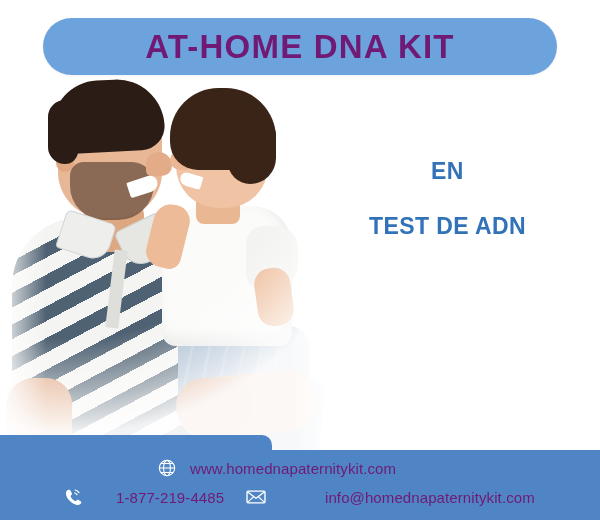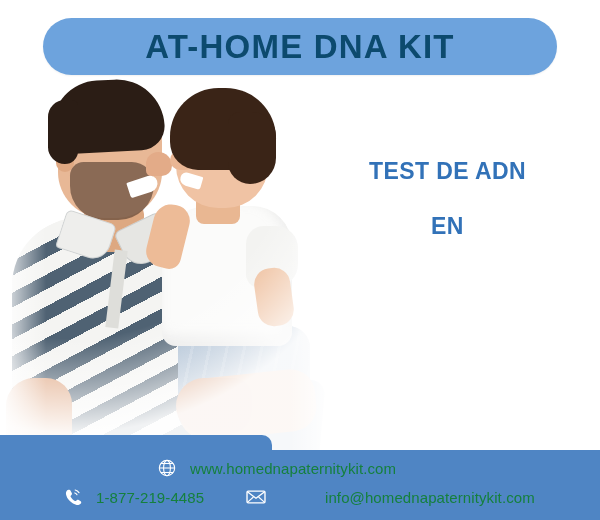--- a/index.html
+++ b/index.html
@@ -36,21 +36,21 @@
     width: 514px;
     height: 57px;
     background: #6da3dd;
     border-radius: 30px;
     display: flex;
     align-items: center;
     justify-content: center;
     box-shadow: 0 1px 2px rgba(0,0,0,0.06);
   }
   .title-pill-text {
-    color: #0c4a6e;
+    color: #701a75;
     font-size: 33px;
     font-weight: bold;
     letter-spacing: 1.2px;
     line-height: 1;
     white-space: nowrap;
     font-family: "Liberation Sans", sans-serif;
   }
 
   
   .headline-block {
@@ -378,32 +378,33 @@
     left: 0;
     top: 15px;
     width: 600px;
     height: 70px;
     background: #4f85c4;
   }
   .footer-row {
     position: absolute;
     display: flex;
     align-items: center;
-    color: #15803d;
+    color: #701a75;
     font-size: 15px;
     font-family: "Liberation Sans", sans-serif;
     white-space: nowrap;
   }
   .footer-row.row-web {
     left: 156px;
     top: 22px;
   }
   .footer-row.row-phone {
     left: 62px;
     top: 51px;
+    gap: 20px;
   }
   .footer-row.row-mail {
     left: 245px;
     top: 51px;
     gap: 46px;
   }
   .f-icon {
     display: inline-flex;
     align-items: center;
     justify-content: center;
@@ -467,22 +468,22 @@
       <div class="kid-hair-side"></div>
 
       <div class="man-arm"></div>
       <div class="man-hand"></div>
 
       <div class="photo-fade"></div>
     </div>
   </div>
 
   <div class="headline-block">
+    <div class="headline-line l2">EN</div>
     <div class="headline-line l1">TEST DE ADN</div>
-    <div class="headline-line l2">EN</div>
   </div>
 
   <div class="footer">
     <div class="footer-step-left"></div>
     <div class="footer-main"></div>
 
     <div class="footer-row row-web">
       <span class="f-icon">
         <svg width="20" height="20" viewBox="0 0 24 24" fill="none" stroke="#ffffff" stroke-width="1.3">
           <circle cx="12" cy="12" r="9.2"></circle>

